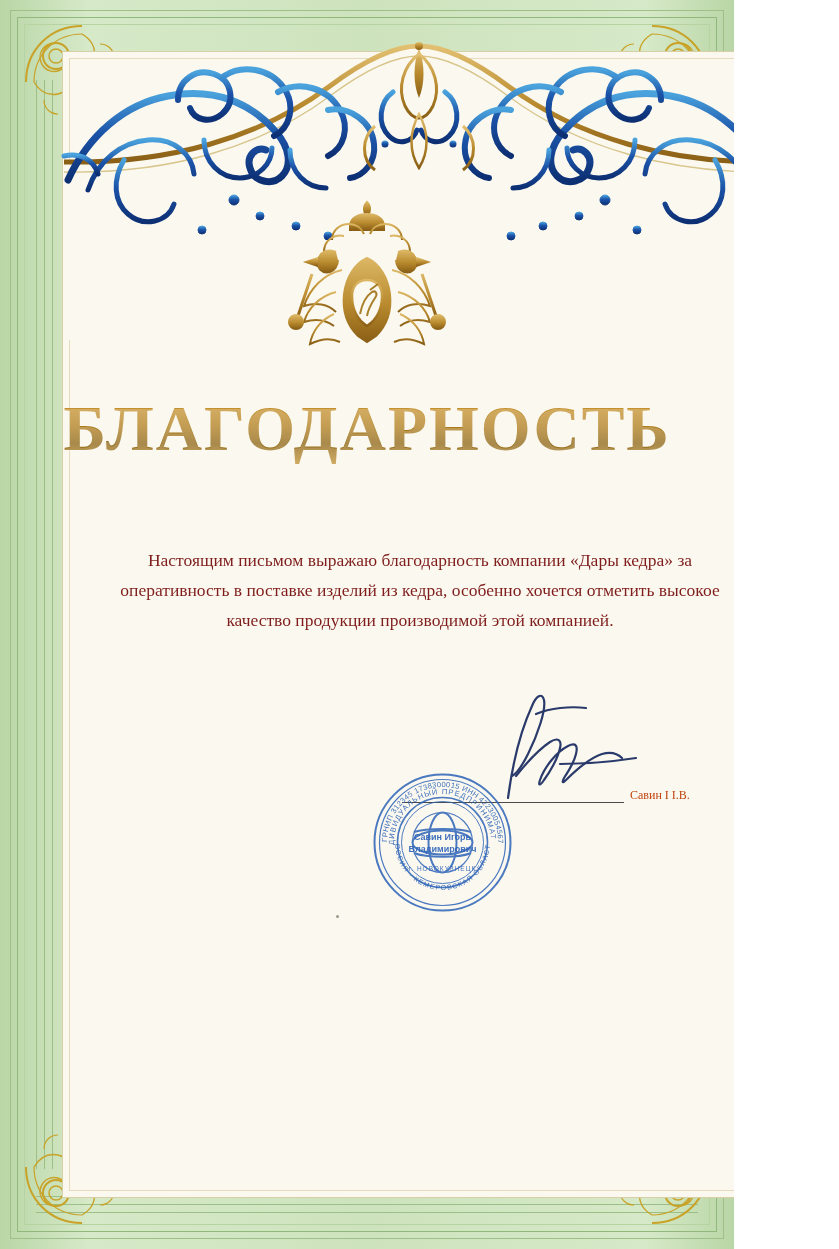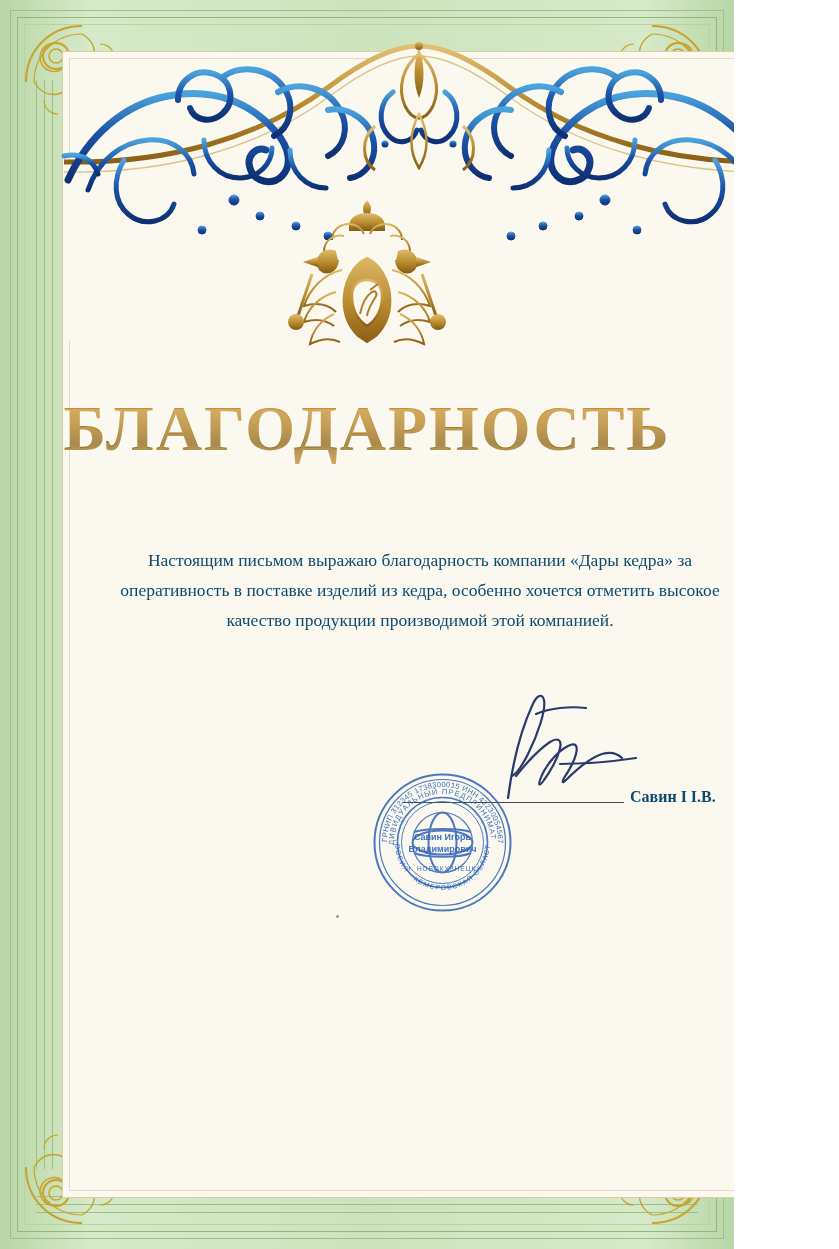--- a/index.html
+++ b/index.html
@@ -129,21 +129,21 @@
 
   
   .body-text {
     position: absolute;
     left: 96px;
     width: 648px;
     top: 545px;
     text-align: center;
     font-size: 17.5px;
     line-height: 1.72;
-    color: #0c4a6e;
+    color: #7f1d1d;
   }
 
   
   .sig-wrap {
     position: absolute;
     left: 380px;
     top: 680px;
     width: 330px;
     height: 160px;
   }
@@ -152,24 +152,23 @@
     left: 22px;
     top: 122px;
     width: 222px;
     height: 1px;
     background: #4a4a4a;
   }
   .sig-name {
     position: absolute;
     left: 250px;
     top: 108px;
-    font-size: 16px;
-    color: #0c4a6e;
+    font-size: 12px;
+    color: #c2410c;
     white-space: nowrap;
-    font-weight: bold;
   }
   .sig-scribble {
     position: absolute;
     left: 70px;
     top: 0;
     width: 220px;
     height: 130px;
   }
   
   .stamp {

